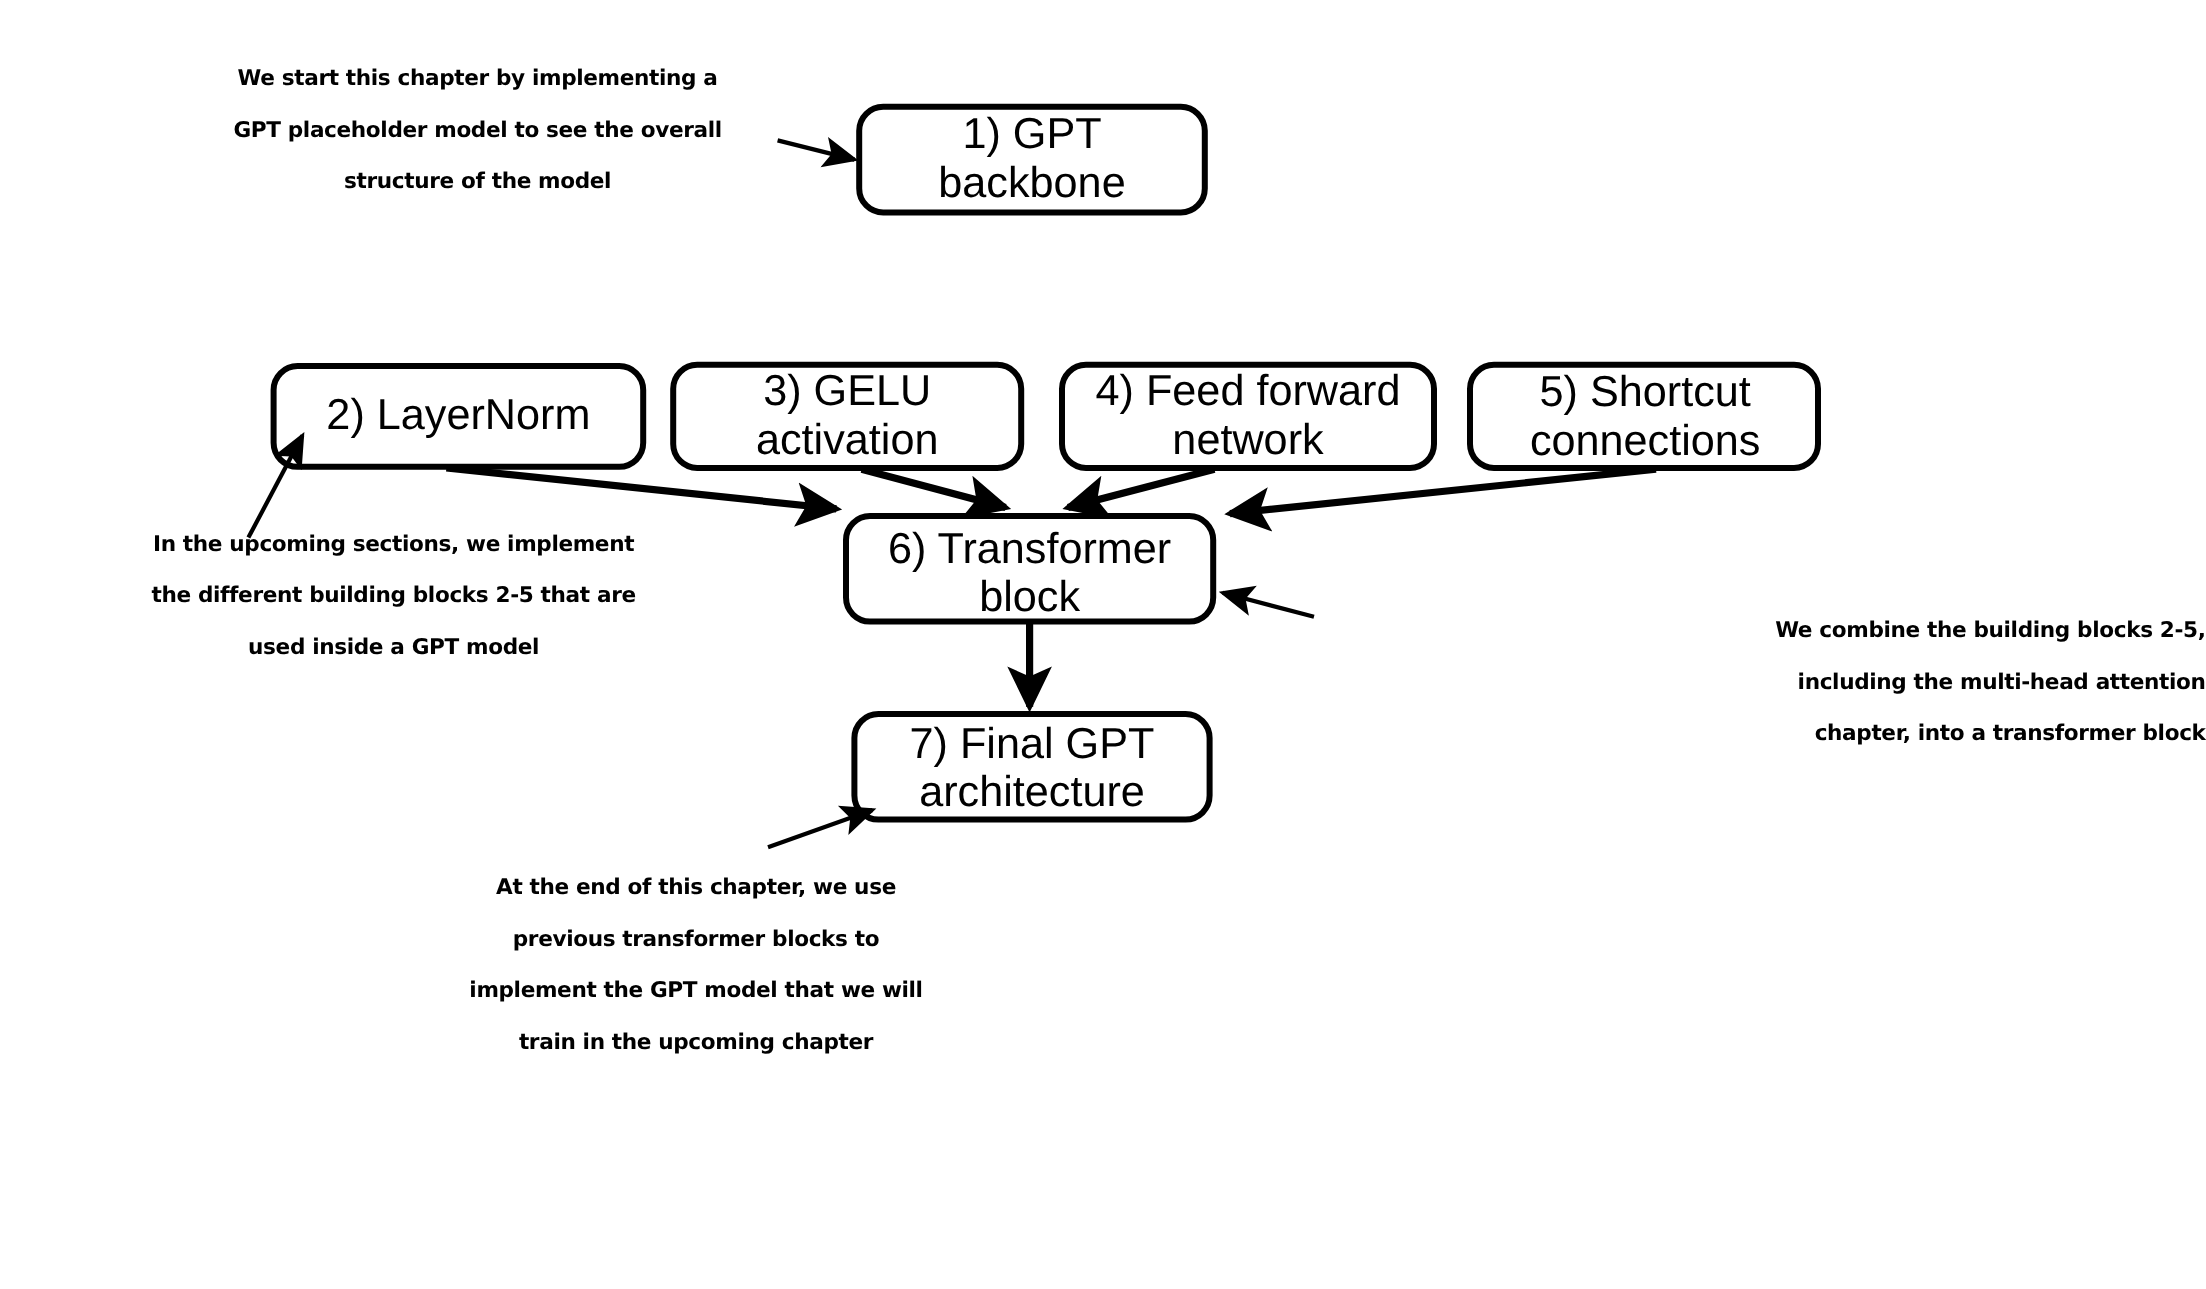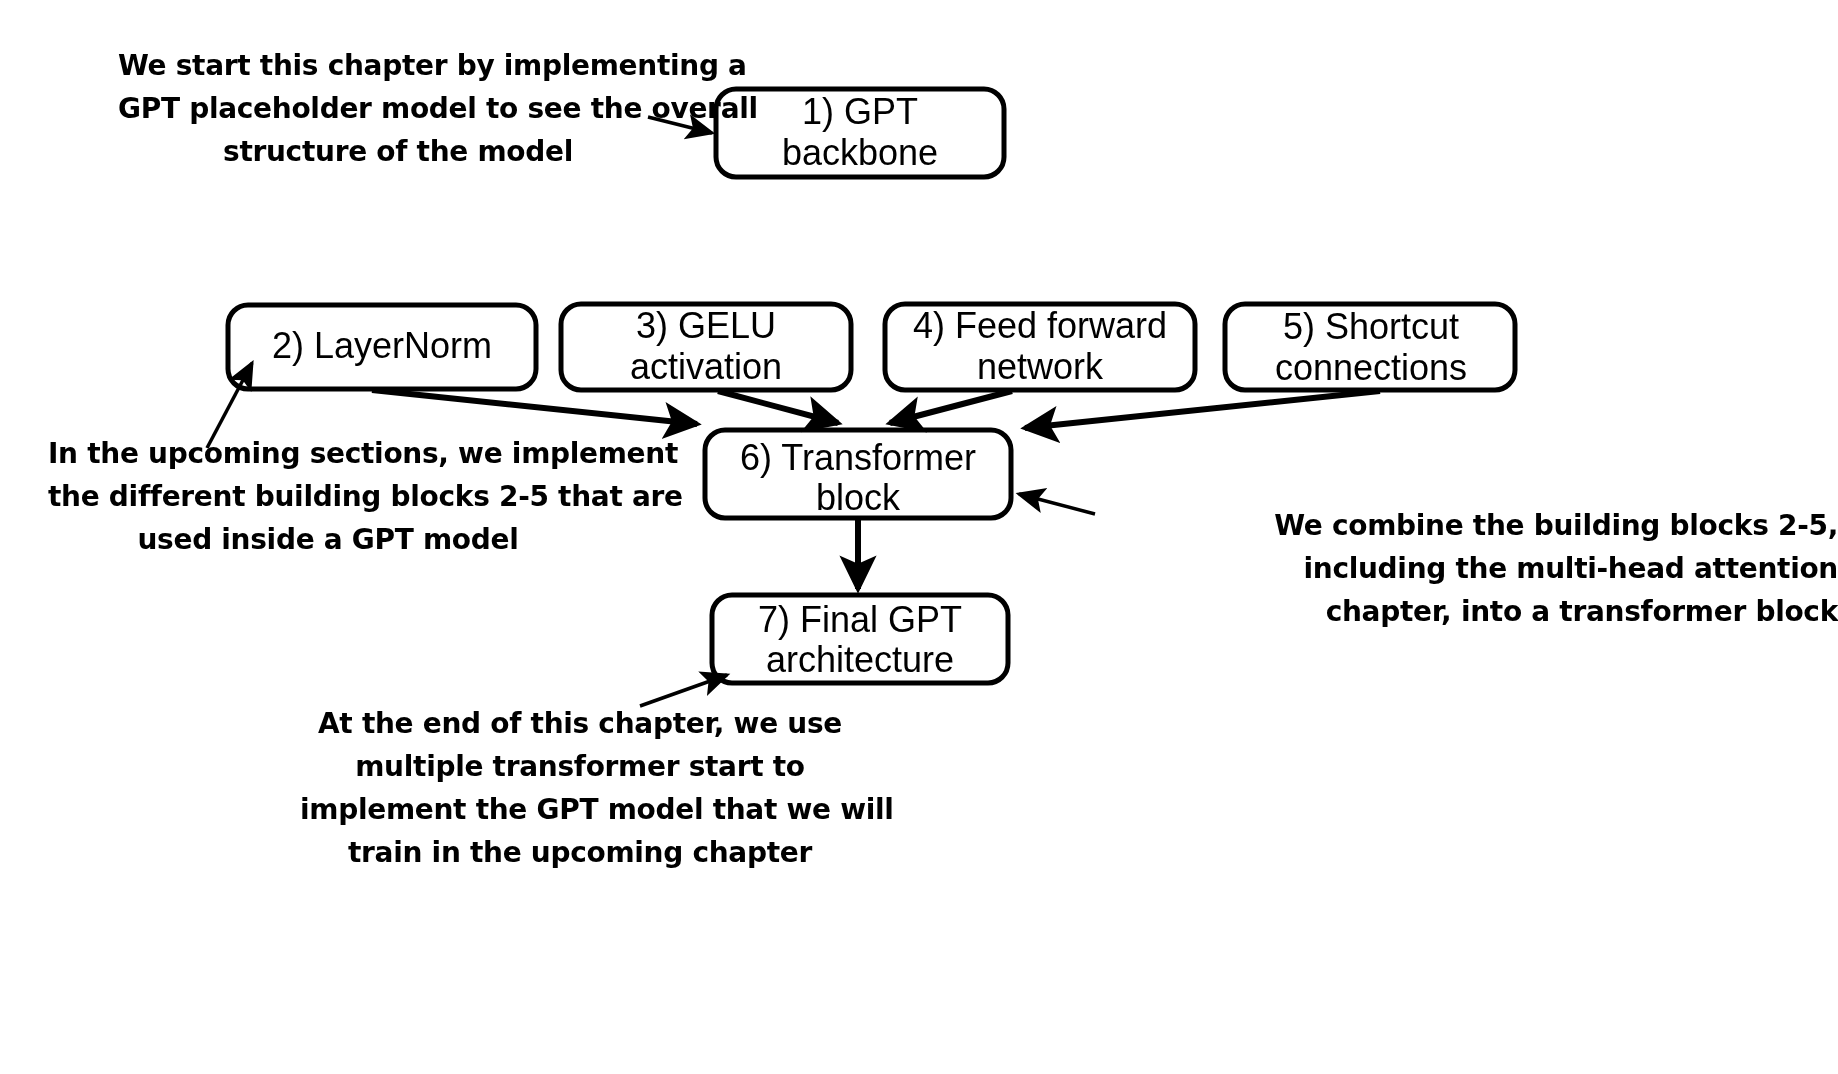--- a/index.html
+++ b/index.html
@@ -45,32 +45,32 @@
   }
   .note-line {
     stroke: #000000;
     fill: none;
     stroke-width: 3.5;
   }
   .note {
     position: absolute;
     font-family: "DejaVu Sans", sans-serif;
     font-weight: bold;
-    font-size: 28px;
+    font-size: 18px;
     line-height: 43px;
     letter-spacing: -0.3px;
     color: #000000;
     text-align: center;
     white-space: nowrap;
   }
   .note div { white-space: nowrap; }
   #note-top { left: 118px; top: 44px; width: 560px; text-align: center; }
   #note-left { left: 48px; top: 432px; width: 560px; text-align: center; }
   #note-right { left: 1098px; top: 504px; width: 740px; text-align: right; }
-  #note-bottom { left: 300px; top: 702px; width: 560px; text-align: center; }
+  #note-bottom { left: 300px; top: 718px; width: 560px; text-align: center; }
 </style>
 </head>
 <body>
 
 <div id="diagram-root">
 
   <svg class="canvas" viewBox="0 0 1838 1074">
     <defs>
       <marker id="arrow-big" markerWidth="7" markerHeight="7" refX="5.6" refY="3.5" orient="auto" markerUnits="strokeWidth">
         <path d="M0,0.4 L6.4,3.5 L0,6.6 L1.4,3.5 Z" fill="#000000"></path>
@@ -153,18 +153,18 @@
   </div>
 
   <div class="note" id="note-right">
     <div>We combine the building blocks 2-5,</div>
     <div>including the multi-head attention</div>
     <div>chapter, into a transformer block</div>
   </div>
 
   <div class="note" id="note-bottom">
     <div>At the end of this chapter, we use</div>
-    <div>multiple transformer start to</div>
+    <div>previous transformer blocks to</div>
     <div>implement the GPT model that we will</div>
     <div>train in the upcoming chapter</div>
   </div>
 
 </div>
 
 </body></html>

